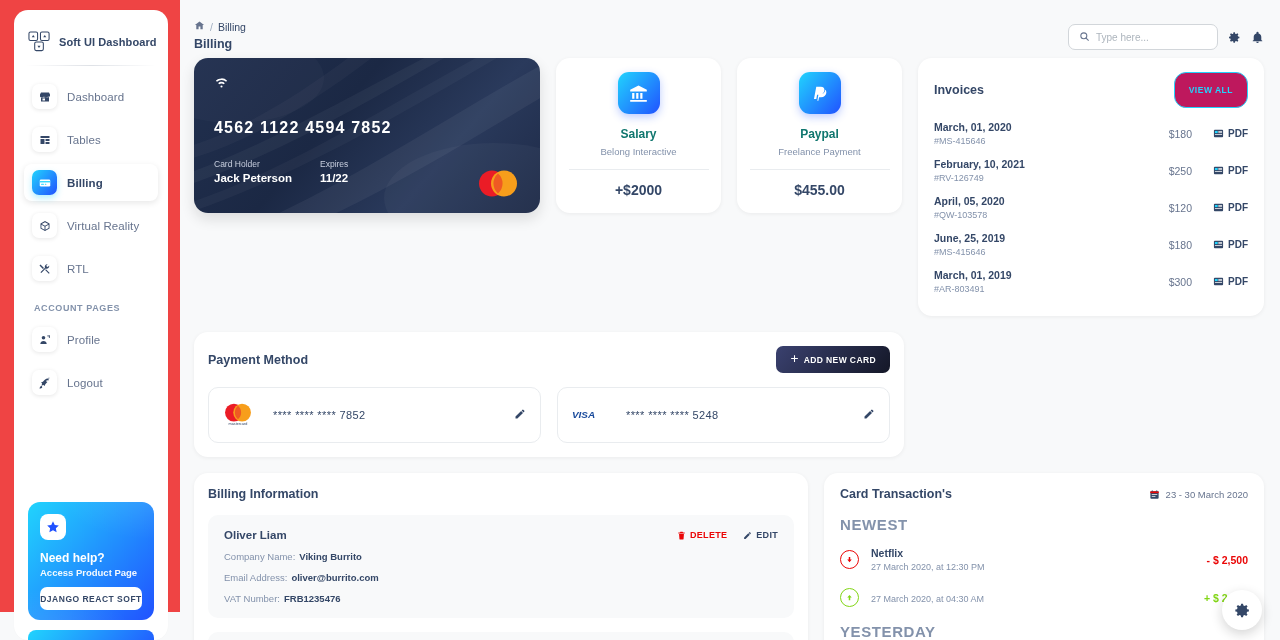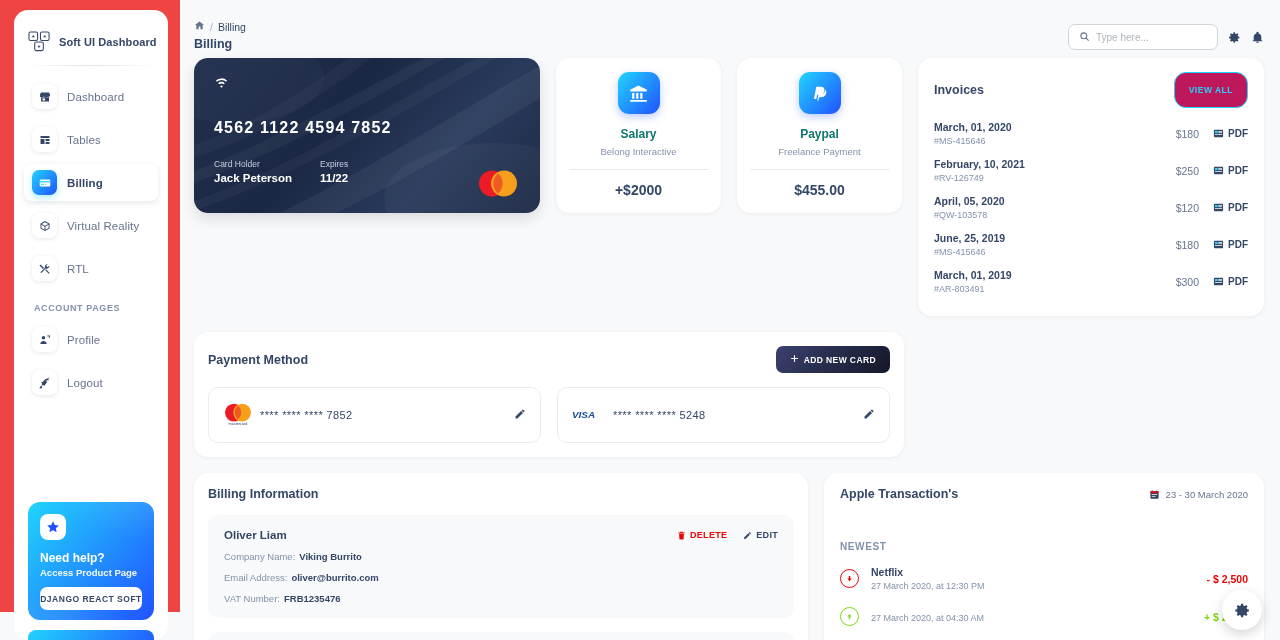--- a/index.html
+++ b/index.html
@@ -150,39 +150,39 @@
   .inv-head { display:flex; align-items:center; justify-content:space-between; margin-bottom: 13px;}
   .inv-title { font-size: 12.5px; font-weight:700; color:#344767; }
   .viewall {
     border: 1px solid #21d4fd; color:#21d4fd; background:#be185d;
     border-radius: 12px; font-size: 8.5px; font-weight:700; letter-spacing:.5px;
     padding: 12px 14px; cursor:pointer; font-family:"Liberation Sans", sans-serif;
   }
   .inv-row { display:flex; align-items:center; justify-content:space-between; margin-bottom: 12px; }
   .inv-date { font-size: 10.5px; font-weight:700; color:#344767; }
   .inv-id { font-size: 9px; color:#8392ab; margin-top: 3px; }
-  .inv-right { display:flex; align-items:center; gap: 14px; }
+  .inv-right { display:flex; align-items:center; gap: 21px; }
   .inv-amt { font-size: 10.5px; color:#67748e; }
   .pdf-link { display:flex; align-items:center; gap:4px; color:#344767; font-size:10px; font-weight:700; cursor:pointer; }
 
   
   .panel { background:#fff; border-radius: 14px; box-shadow: 0 1px 4px rgba(20,20,20,.06); }
   .pm { margin-top: 16px; padding: 14px 14px 14px 14px; width: 710px; }
   .pm-head { display:flex; align-items:center; justify-content:space-between; }
   .pm-title { font-size: 12.5px; font-weight:700; color:#344767; }
   .addcard {
     background: linear-gradient(310deg,#141727,#3a416f); color:#fff; border:none;
     border-radius: 7px; padding: 8px 14px; font-size: 8.5px; font-weight:700;
     letter-spacing:.4px; cursor:pointer; font-family:"Liberation Sans", sans-serif;
     display:flex; align-items:center; gap:5px;
   }
   .pm-cards { display:flex; gap: 16px; margin-top: 14px; }
   .pm-card {
     flex:1; border:1px solid #e9ecef; border-radius: 10px; height: 56px;
-    display:flex; align-items:center; padding: 0 14px; gap: 7px;
+    display:flex; align-items:center; padding: 0 14px; gap: 20px;
   }
   .pm-mask { font-size: 11px; color:#344767; letter-spacing:.4px; flex:1; }
   .pencil { cursor:pointer; }
 
   
   .billing { margin-top: 16px; width: 614px; padding: 14px 14px 0 14px; height: 260px; overflow:hidden;}
   .bi-title { font-size: 12.5px; font-weight:700; color:#344767; margin-bottom: 14px; }
   .bi-item { background:#f8f9fa; border-radius: 10px; padding: 14px 16px; margin-bottom: 14px; }
   .bi-top { display:flex; align-items:center; justify-content:space-between; }
   .bi-name { font-size: 11.5px; font-weight:700; color:#344767; }
@@ -190,21 +190,21 @@
   .bi-del { display:flex; align-items:center; gap:4px; color:#ea0606; font-size:9px; font-weight:700; letter-spacing:.3px; cursor:pointer;}
   .bi-edit { display:flex; align-items:center; gap:4px; color:#344767; font-size:9px; font-weight:700; letter-spacing:.3px; cursor:pointer;}
   .bi-line { font-size: 9.5px; color:#8392ab; margin-top: 10px; }
   .bi-line b { color:#344767; font-weight:700; margin-left: 4px; }
 
   
   .trans { margin-top: 16px; flex:1; padding: 14px 16px 0 16px; height: 260px; overflow:hidden; position:relative;}
   .tr-head { display:flex; align-items:center; justify-content:space-between; }
   .tr-title { font-size: 12.5px; font-weight:700; color:#344767; }
   .tr-range { display:flex; align-items:center; gap:6px; font-size: 9.5px; color:#67748e;}
-  .tr-group { font-size: 10px; font-weight:700; color:#8392ab; letter-spacing:.6px; margin: 40px 0 14px 0; }
+  .tr-group { font-size: 15px; font-weight:700; color:#8392ab; letter-spacing:.6px; margin: 15px 0 14px 0; }
   .tr-row { display:flex; align-items:center; margin-bottom: 16px; }
   .tr-circ { width: 19px; height: 19px; border-radius: 50%; border: 1.5px solid #82d616;
     display:flex; align-items:center; justify-content:center; flex:0 0 19px; }
   .tr-circ.neg { border-color:#ea0606; }
   .tr-txt { margin-left: 12px; flex:1; }
   .tr-name { font-size: 10.5px; font-weight:700; color:#344767; }
   .tr-time { font-size: 9px; color:#8392ab; margin-top: 3px; }
   .tr-amt { font-size: 10.5px; font-weight:700; color:#82d616; }
   .tr-amt.neg { color:#ea0606; }
 
@@ -628,21 +628,21 @@
               <span>EDIT</span>
             </span>
           </span>
         </div>
 
       </div>
     </div>
 
     <div class="panel trans">
       <div class="tr-head">
-        <span class="tr-title">Apple Transaction's</span>
+        <span class="tr-title">Card Transaction's</span>
         <span class="tr-range">
           <svg viewBox="0 0 24 24" width="11" height="11" fill="#344767">
               <rect x="3" y="5" width="18" height="16" rx="2"></rect>
               <rect x="3" y="5" width="18" height="4" fill="#ea0606"></rect>
               <rect x="6" y="2.5" width="2" height="4" rx="1"></rect>
               <rect x="16" y="2.5" width="2" height="4" rx="1"></rect>
               <rect x="6" y="11.5" width="12" height="1.6" fill="#fff"></rect>
               <rect x="6" y="15.2" width="8" height="1.6" fill="#fff"></rect>
             </svg>
           <span>23 - 30 March 2020</span>

